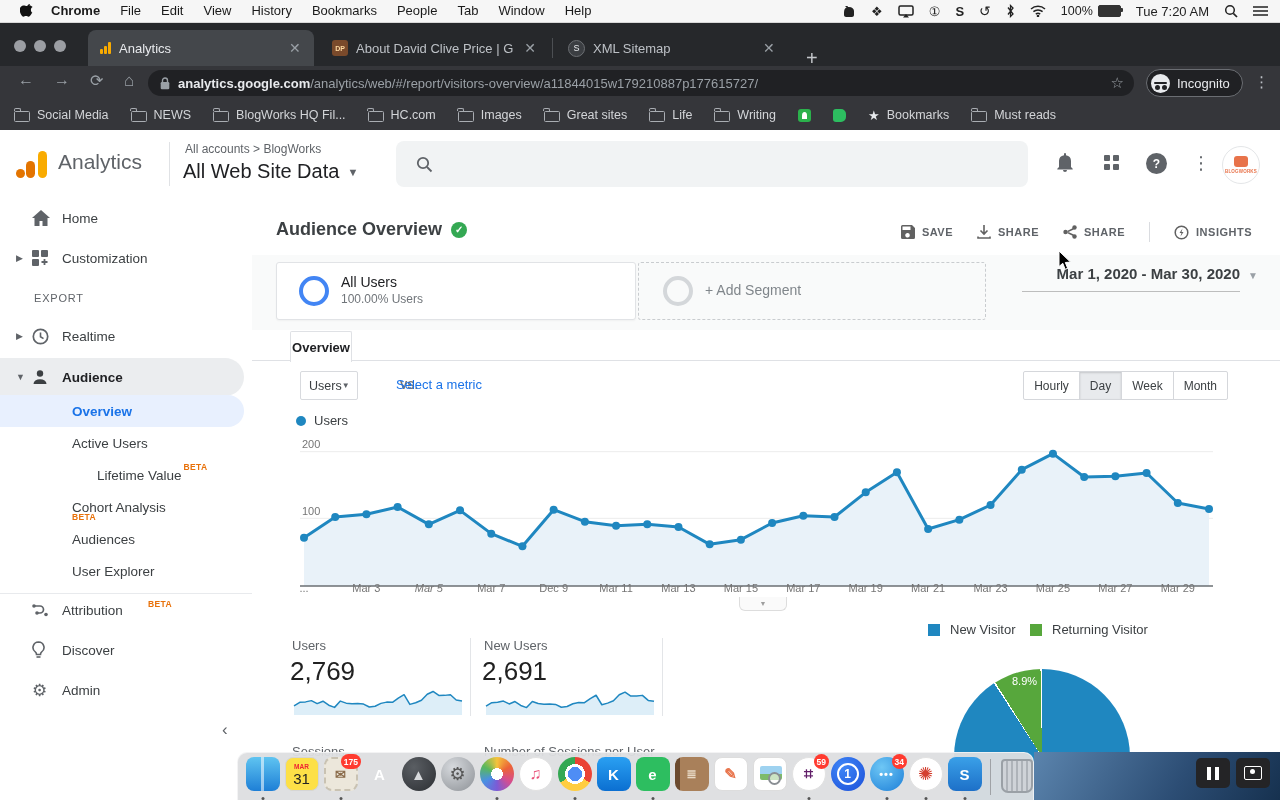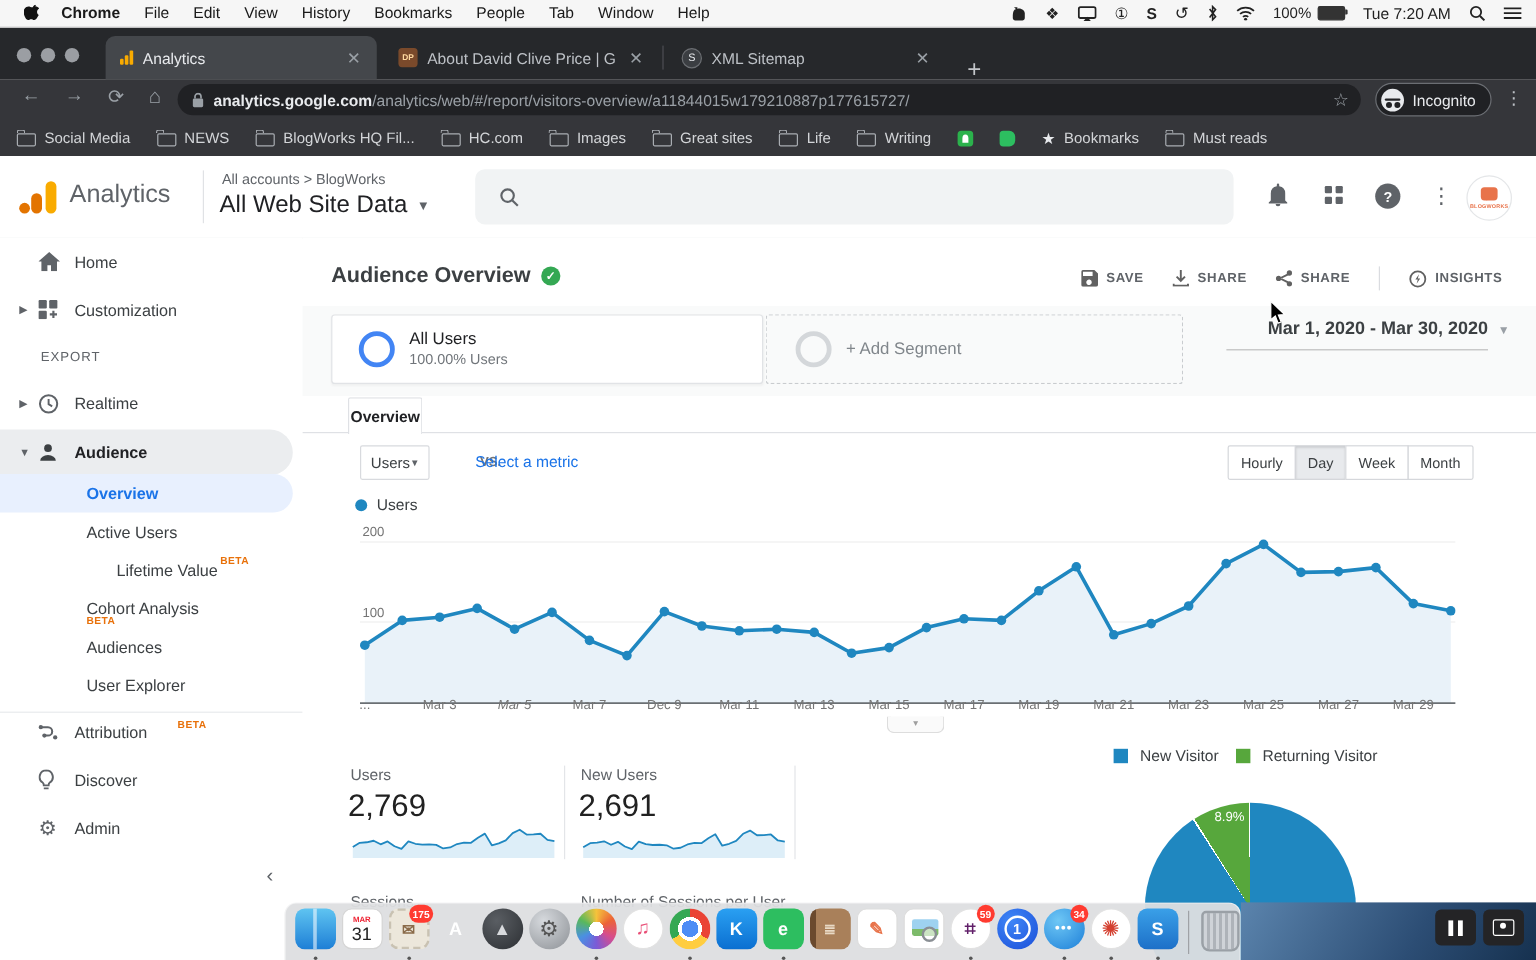--- a/index.html
+++ b/index.html
@@ -182,21 +182,21 @@
   .ditem{position:relative;width:37px;height:40px;flex:0 0 auto;display:flex;justify-content:center;}
   .tile{width:34px;height:34px;border-radius:8px;display:flex;align-items:center;justify-content:center;
         font-weight:bold;color:#fff;font-size:15px;box-sizing:border-box;}
   .circ{border-radius:50%;}
   .badge{position:absolute;top:-3px;right:-2px;min-width:15px;height:15px;border-radius:8px;background:#ff3b30;
          color:#fff;font-size:8.5px;font-weight:bold;display:flex;align-items:center;justify-content:center;
          padding:0 3px;box-sizing:border-box;z-index:2;}
   .rundot{position:absolute;bottom:-3px;left:50%;transform:translateX(-50%);width:3px;height:3px;border-radius:50%;background:#555;}
   .d-finder{background:linear-gradient(180deg,#5fc4f1,#1e7fd6);position:relative;overflow:hidden;}
   .d-finder:after{content:"";position:absolute;left:15px;top:0;width:3px;height:34px;background:rgba(255,255,255,.55);}
-  .d-calendar{background:#ffffff;flex-direction:column;gap:0;border:1px solid #d5d5d5;}
+  .d-calendar{background:#fde047;flex-direction:column;gap:0;border:1px solid #d5d5d5;}
   .d-calendar .mon{font-size:6.5px;color:#e23; font-weight:bold;line-height:8px;}
   .d-calendar .num{font-size:15px;color:#222;line-height:15px;font-weight:normal;}
   .d-mail{background:#ece7db;border:2px dashed #c9c2b2;color:#8a6b4a;font-size:13px;}
   .d-rocket{background:radial-gradient(circle at 35% 30%,#5a5e63,#2c2f33);color:#d8dadd;}
   .d-prefs{background:radial-gradient(circle at 35% 30%,#d6d9dd,#8d9196);color:#555;font-size:18px;font-weight:normal;}
   .d-photos{background:radial-gradient(circle,#fff 0 6px,transparent 6px),
             conic-gradient(#f5c33b,#ec6337,#d64d8e,#7b5bd6,#4a90e2,#59b85c,#f5c33b);}
   .d-itunes{background:#fff;color:#e94f77;border:1px solid #e2e2e2;font-size:16px;}
   .d-chrome{background:radial-gradient(circle,#4e8df5 0 7px,#fff 7px 10px,transparent 10px),
             conic-gradient(from 0deg,#ea4335 0 120deg,#ffcd40 120deg 240deg,#34a853 240deg 360deg);}

